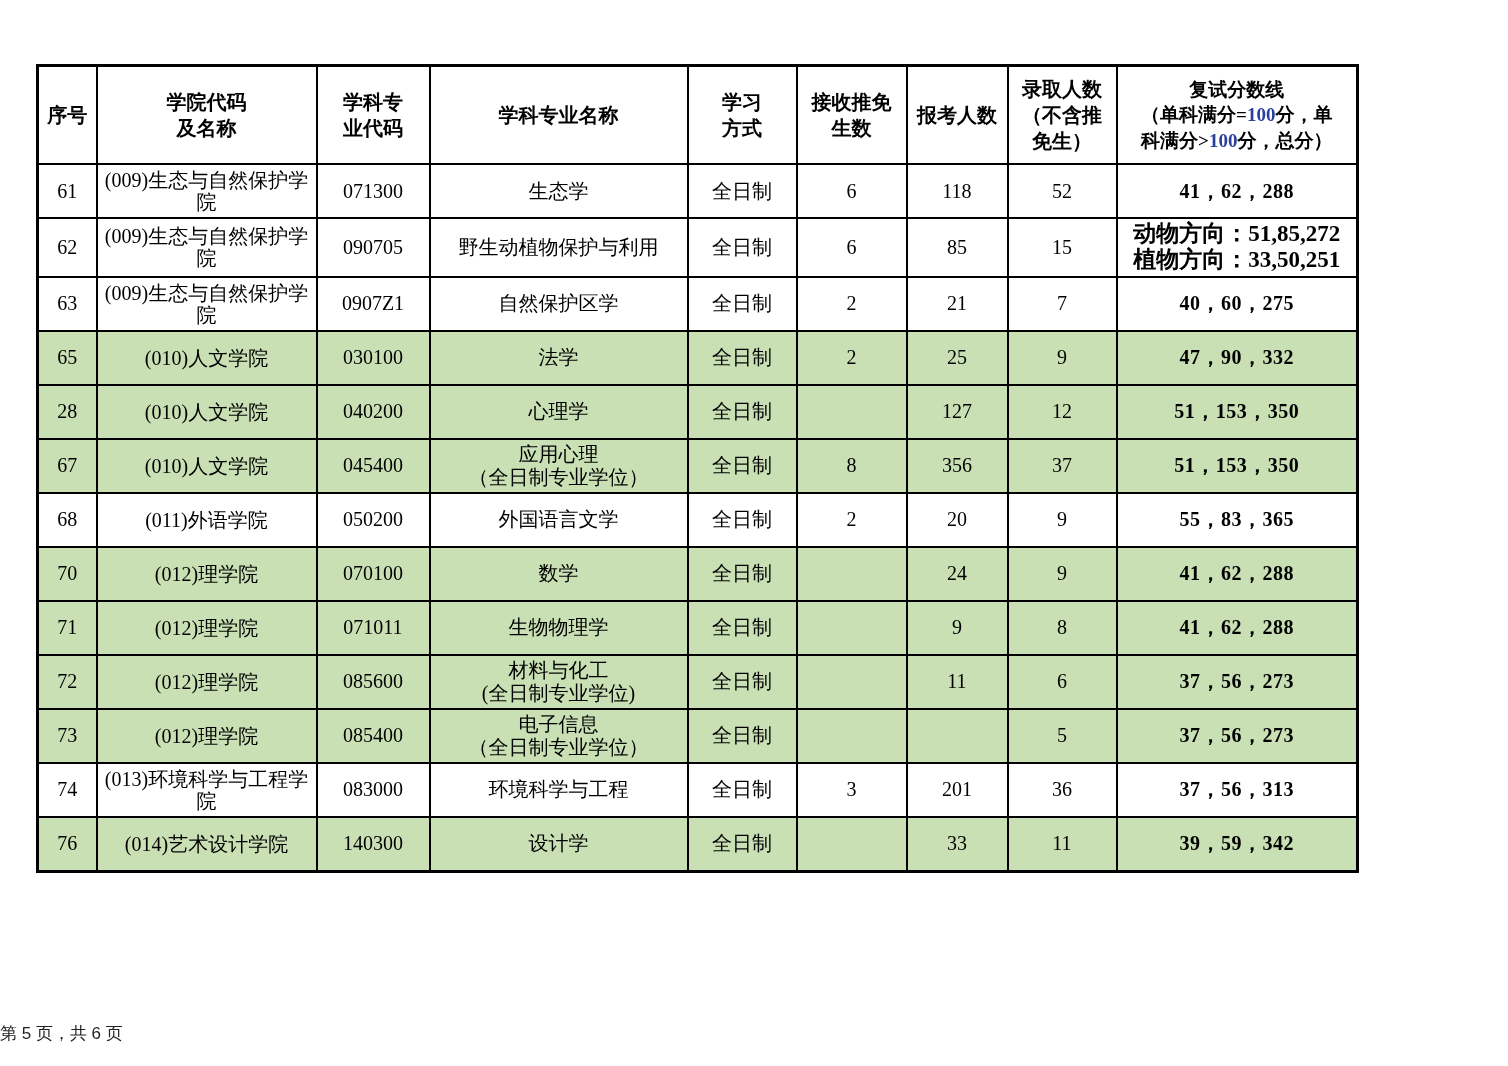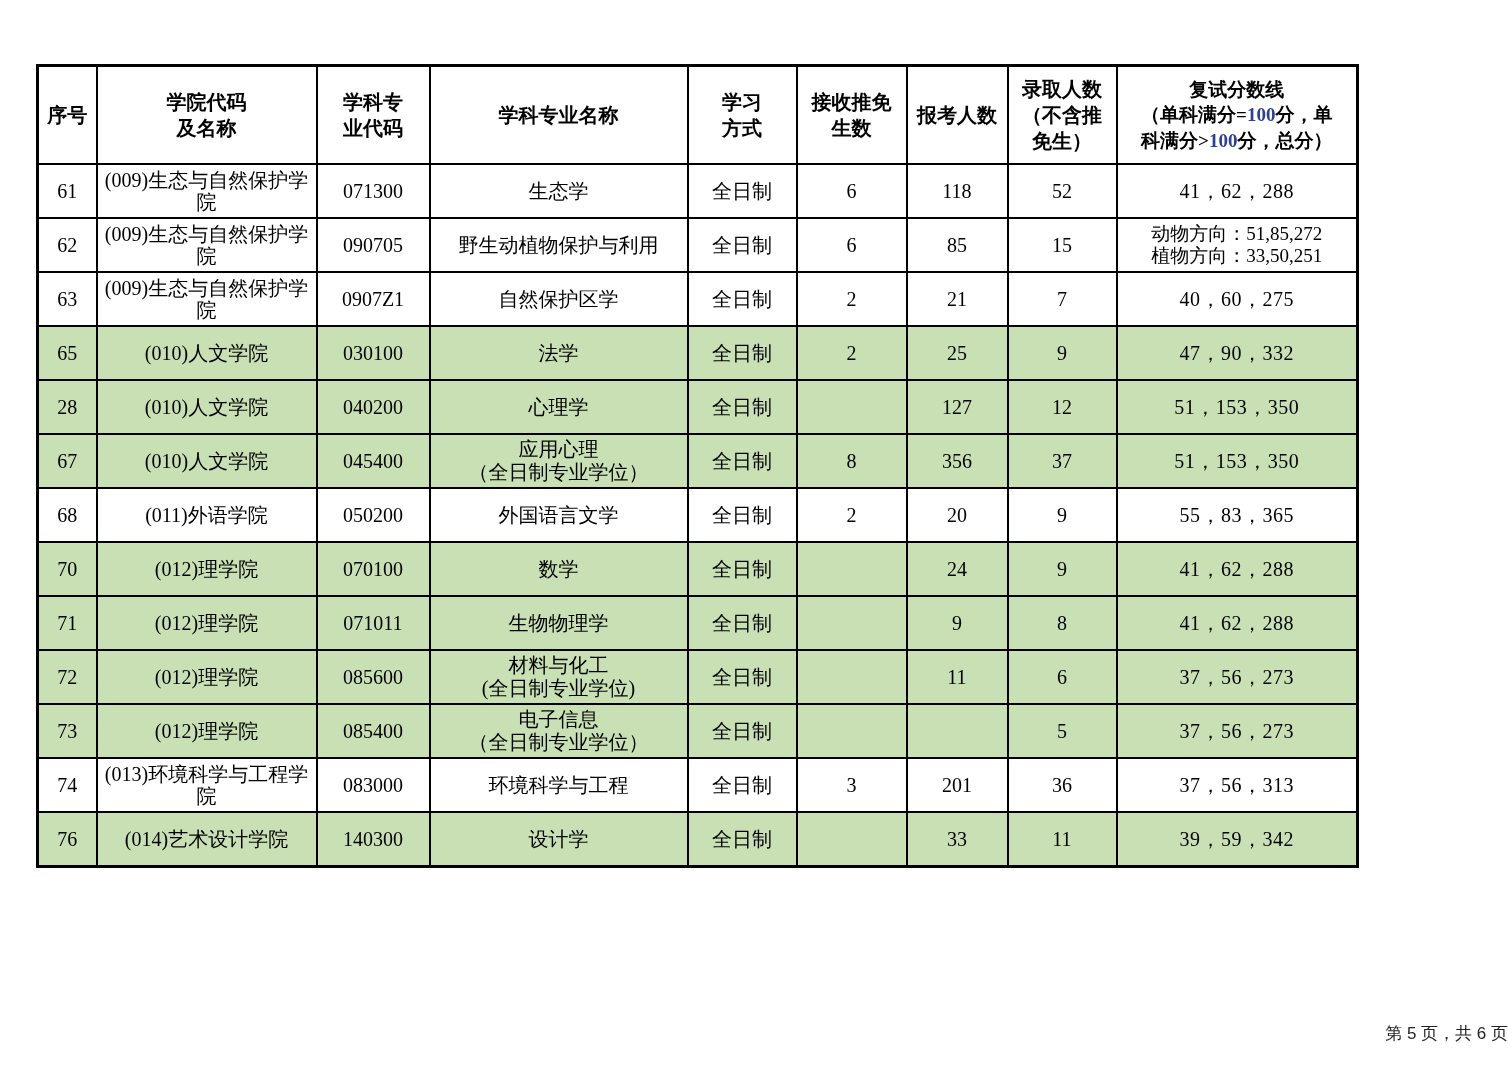--- a/index.html
+++ b/index.html
@@ -21,26 +21,26 @@
   col.c-score{width:241px;}
   th,td{
     border:2px solid #000;
     text-align:center;vertical-align:middle;
     padding:2px 4px;overflow:hidden;
   }
   thead th{height:92px;font-weight:bold;font-size:20px;line-height:1.3;}
   thead th.score-head{font-size:19px;line-height:1.35;}
   tbody td{height:48px;font-size:20px;line-height:1.15;}
   tbody tr.green td{background:var(--row-green);}
-  td.score{font-weight:normal;letter-spacing:0.5px;margin-top:8px;}
-  td.score.small{font-size:19px;letter-spacing:0;}
+  td.score{font-weight:bold;letter-spacing:0.5px;margin-top:8px;}
+  td.score.small{font-size:23px;letter-spacing:0;}
   td.college{line-height:1.1;}
   .footer{
     position:absolute;left:0;top:1022px;width:1508px;
-    text-align:right;font-family:"Liberation Sans","DejaVu Sans",sans-serif;
+    text-align:left;font-family:"Liberation Sans","DejaVu Sans",sans-serif;
     font-size:17px;color:#222;
   }
 </style>
 </head>
 <body>
 
 <div class="page">
   <table class="admission">
     <colgroup>
       <col class="c-serial">

